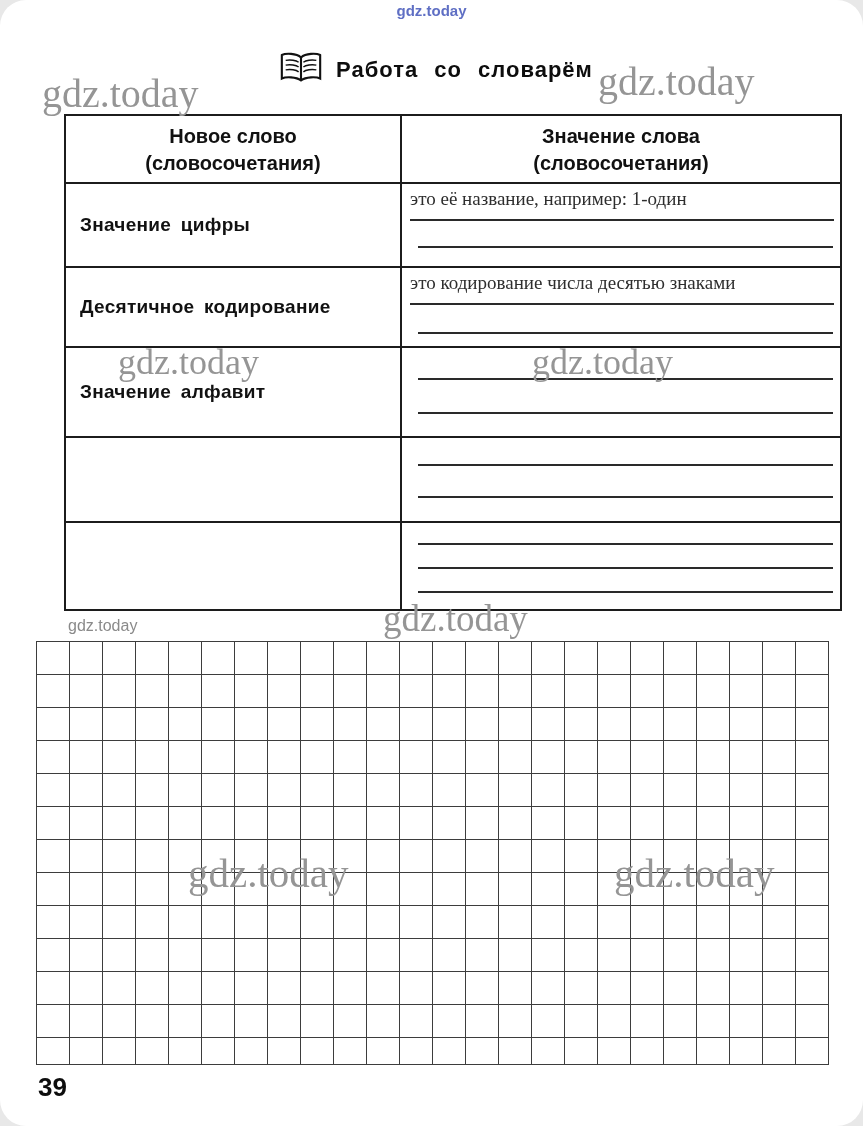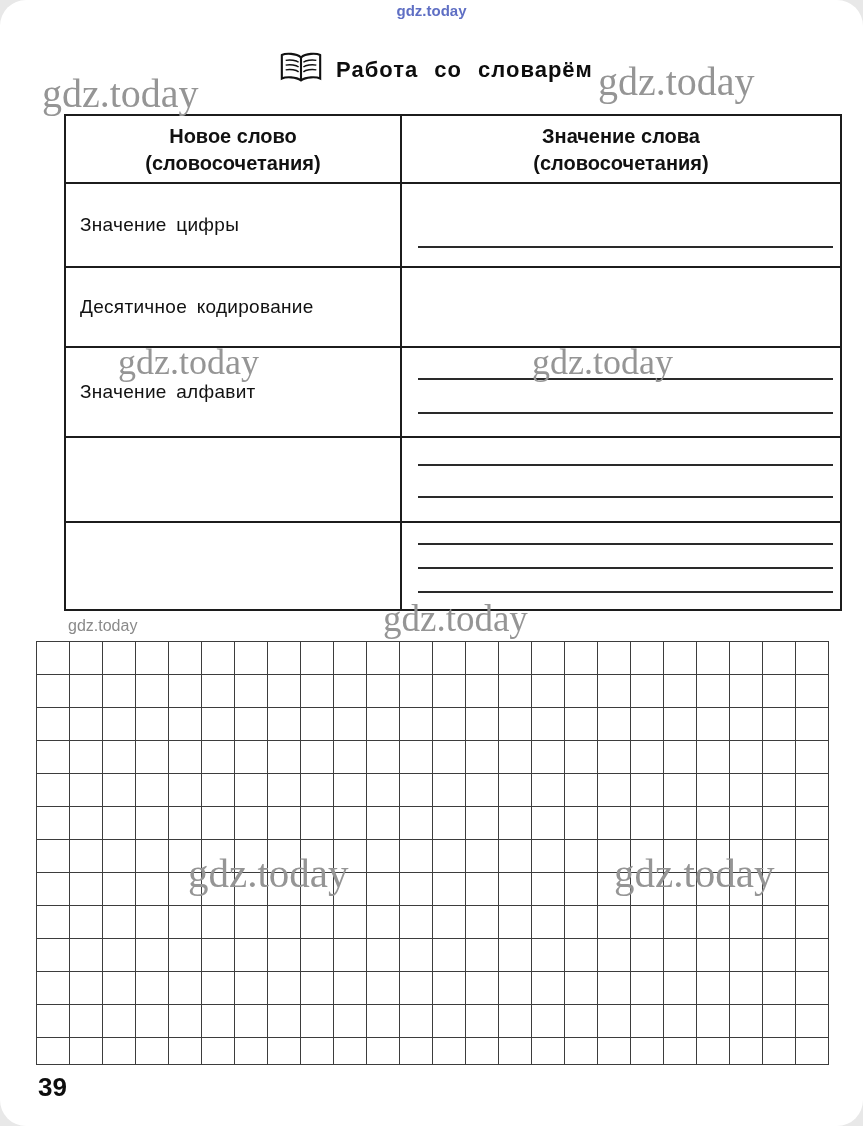--- a/index.html
+++ b/index.html
@@ -74,21 +74,21 @@
   }
   .cell-r { flex: 1; position: relative; }
   .hcell {
     text-align: center;
     font-weight: bold;
     font-size: 20px;
     line-height: 1.35;
     padding-top: 7px;
     display: block;
   }
-  .term { font-weight: normal; font-size: 19px; letter-spacing: 0.3px; word-spacing: 4px; }
+  .term { font-weight: bold; font-size: 19px; letter-spacing: 0.3px; word-spacing: 4px; }
   .answer {
     position: absolute;
     left: 8px; right: 6px; top: 4px;
     font-family: "Liberation Serif", serif;
     font-size: 19px;
     color: #2e2e2e;
     border-bottom: 2px solid #2a2a2a;
     padding-bottom: 9px;
     white-space: nowrap;
     overflow: hidden;
@@ -161,27 +161,32 @@
         <div>Значение слова</div>
         <div>(словосочетания)</div>
       </div>
     </div>
 
     <div class="vrow" style="height:84px">
       <div class="cell-l term">
         <span>Значение цифры</span>
       </div>
       <div class="cell-r">
+        <div class="answer">это её название, например: 1-один</div>
         <div class="line" style="top:62px"></div>
       </div>
     </div>
 
     <div class="vrow" style="height:80px">
       <div class="cell-l term">
         <span>Десятичное кодирование</span>
+      </div>
+      <div class="cell-r">
+        <div class="answer">это кодирование числа десятью знаками</div>
+        <div class="line" style="top:64px"></div>
       </div>
     </div>
 
     <div class="vrow" style="height:90px">
       <div class="cell-l term">
         <span>Значение алфавит</span>
       </div>
       <div class="cell-r">
         <div class="line" style="top:30px"></div>
         <div class="line" style="top:64px"></div>

